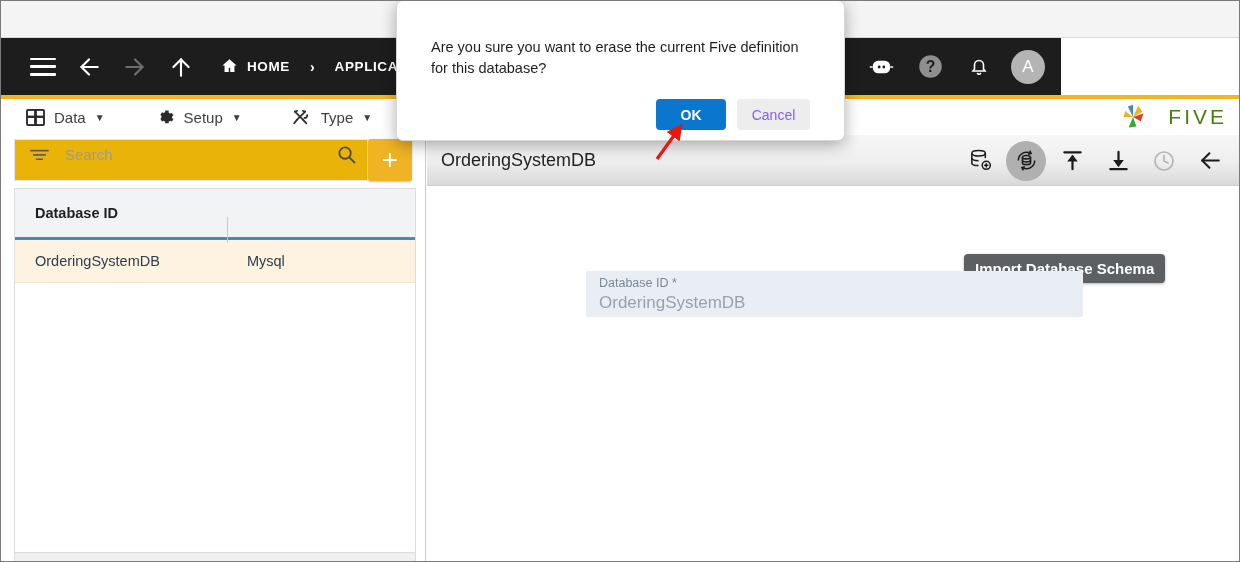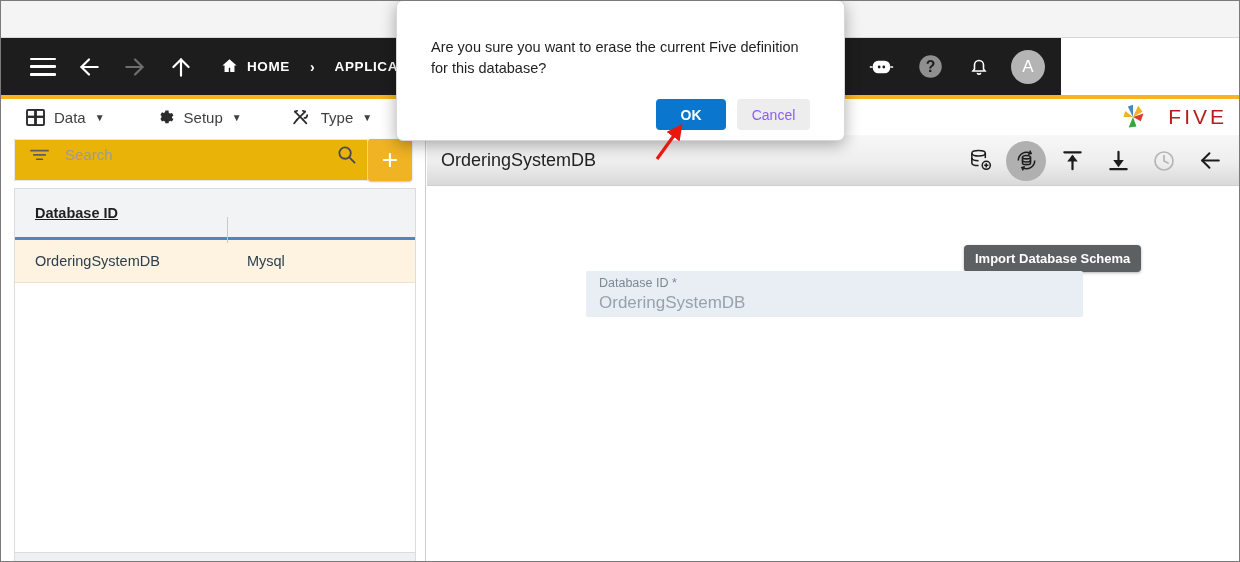--- a/index.html
+++ b/index.html
@@ -78,21 +78,21 @@
     margin-right:50px;cursor:pointer;
     font-size:15px;color:#3f3f3f;
   }
   .menu-item .caret{font-size:10px;color:#3f3f3f;}
   .menu-ico{width:20px;height:20px;display:flex;align-items:center;justify-content:center;color:#2b2b2b;}
   .five-logo{
     position:absolute;right:14px;top:50%;transform:translateY(-50%);
     display:flex;align-items:center;gap:6px;
   }
   .five-word{
-    font-size:21px;letter-spacing:3px;color:#b91c1c;font-weight:400;margin-left:16px;
+    font-size:21px;letter-spacing:3px;color:#4d7c0f;font-weight:400;margin-left:16px;
   }
 
   
   .sidebar{
     position:absolute;left:1px;top:134px;width:424px;height:427px;
     background:#ffffff;
     border-right:1px solid #cccccc;
     box-sizing:border-box;
   }
   .search-row{
@@ -127,21 +127,21 @@
   }
   .grid-head{
     height:51px;background:#f1f3f4;
     display:flex;align-items:center;
     border-bottom:3px solid #4a86c8;
     box-sizing:border-box;
   }
   .th{
     font-size:14.5px;font-weight:bold;color:#1f1f1f;
     padding-left:20px;box-sizing:border-box;
-    position:relative;cursor:pointer;text-decoration:underline;
+    position:relative;cursor:pointer;
   }
   .th.col1{width:213px;}
   .th.col2{width:189px;}
   .th.col1:after{
     content:"";position:absolute;right:0;top:12px;
     width:1px;height:26px;background:#c9c9c9;
   }
   .grid-row{
     height:42px;display:flex;align-items:center;
     background:#fdf3e0;border-bottom:1px solid #eee3cd;
@@ -192,23 +192,23 @@
   .field{
     position:absolute;left:159px;top:85px;width:497px;height:46px;
     background:#e8eef3;
     border-radius:2px;
     box-sizing:border-box;padding:5px 0 0 13px;
   }
   .field-label{font-size:12.5px;color:#7b8894;line-height:15px;}
   .field-value{font-size:17px;color:#98a2ac;line-height:24px;}
 
   .tooltip{
-    position:absolute;left:537px;top:59px;
+    position:absolute;left:537px;top:68px;
     background:#5d6063;color:#ffffff;
-    font-size:13px;font-weight:bold;
+    font-size:15px;font-weight:bold;
     padding:6px 11px;border-radius:4px;
     white-space:nowrap;
     box-shadow:0 1px 3px rgba(0,0,0,.3);
   }
 
   
   .dialog{
     position:absolute;left:395px;top:-1px;width:449px;height:141px;
     background:#ffffff;
     border:1px solid #d7d7d7;

